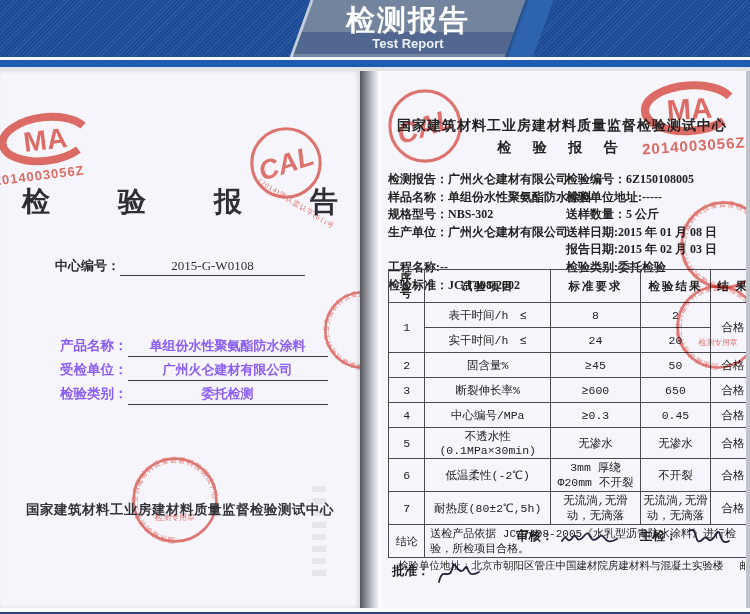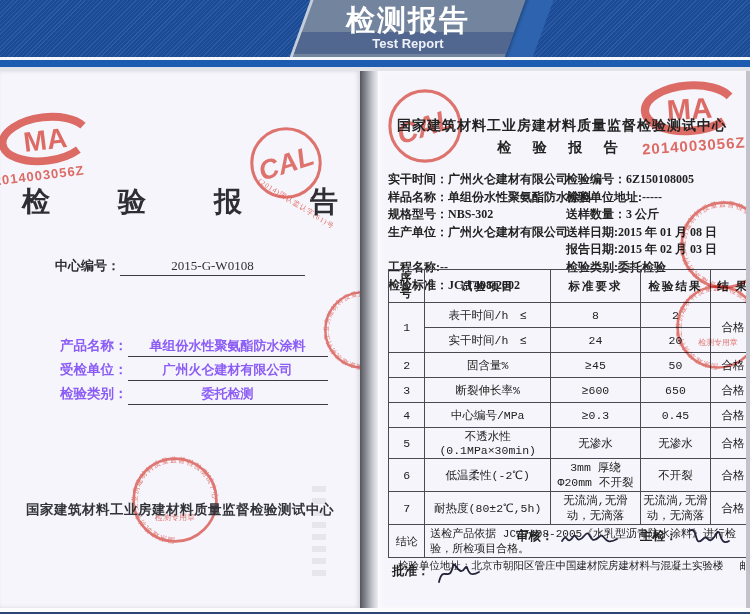--- a/index.html
+++ b/index.html
@@ -177,33 +177,33 @@
           <ellipse cx="55" cy="31" rx="49" ry="25" fill="none" stroke="#e0564c" stroke-width="9" stroke-dasharray="205 45" stroke-dashoffset="-22"></ellipse>
           <text x="55" y="43" font-size="32" font-weight="bold" text-anchor="middle" font-family="Liberation Sans, sans-serif" fill="#e0564c">MA</text>
         </svg>
         <div class="cma-num" style="font-size:15px;">2014003056Z</div>
       </div>
 
       <div class="rp-org">国家建筑材料工业房建材料质量监督检验测试中心</div>
       <div class="rp-doctitle">检 验 报 告</div>
 
       <div class="info" style="left:10px;top:100px;">
-        <div><span>实干时间：</span><span>广州火仑建材有限公司</span></div>
+        <div><span>检测报告：</span><span>广州火仑建材有限公司</span></div>
         <div><span>样品名称：</span><span>单组份水性聚氨酯防水涂料</span></div>
         <div><span>规格型号：</span><span>NBS-302</span></div>
         <div><span>生产单位：</span><span>广州火仑建材有限公司</span></div>
       </div>
       <div class="info" style="left:10px;top:188px;">
         <div><span>工程名称:</span><span>--</span></div>
         <div><span>检验标准：</span><span>JC/T408-2002</span></div>
       </div>
       <div class="info" style="left:188px;top:100px;">
         <div><span>检验编号：</span><span>6Z150108005</span></div>
         <div><span>检验单位地址:</span><span>-----</span></div>
-        <div><span>送样数量：</span><span>3 公斤</span></div>
+        <div><span>送样数量：</span><span>5 公斤</span></div>
         <div><span>送样日期:</span><span>2015 年 01 月 08 日</span></div>
         <div><span>报告日期:</span><span>2015 年 02 月 03 日</span></div>
         <div><span>检验类别:</span><span>委托检验</span></div>
       </div>
 
       <div class="round-stamp ink" style="left:300px;top:128px;z-index:3;">
         <svg width="92" height="92" viewBox="0 0 100 100">
           <circle cx="50" cy="50" r="46" fill="none" stroke="#e0564c" stroke-width="3"></circle>
           <defs>
               <path id="arcC" d="M 50,92 A 42,42 0 1,1 50.01,92"></path>

